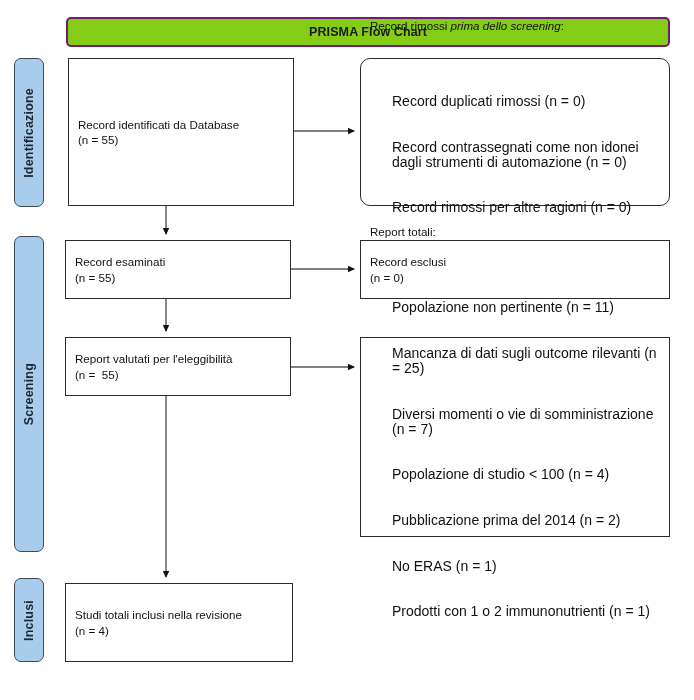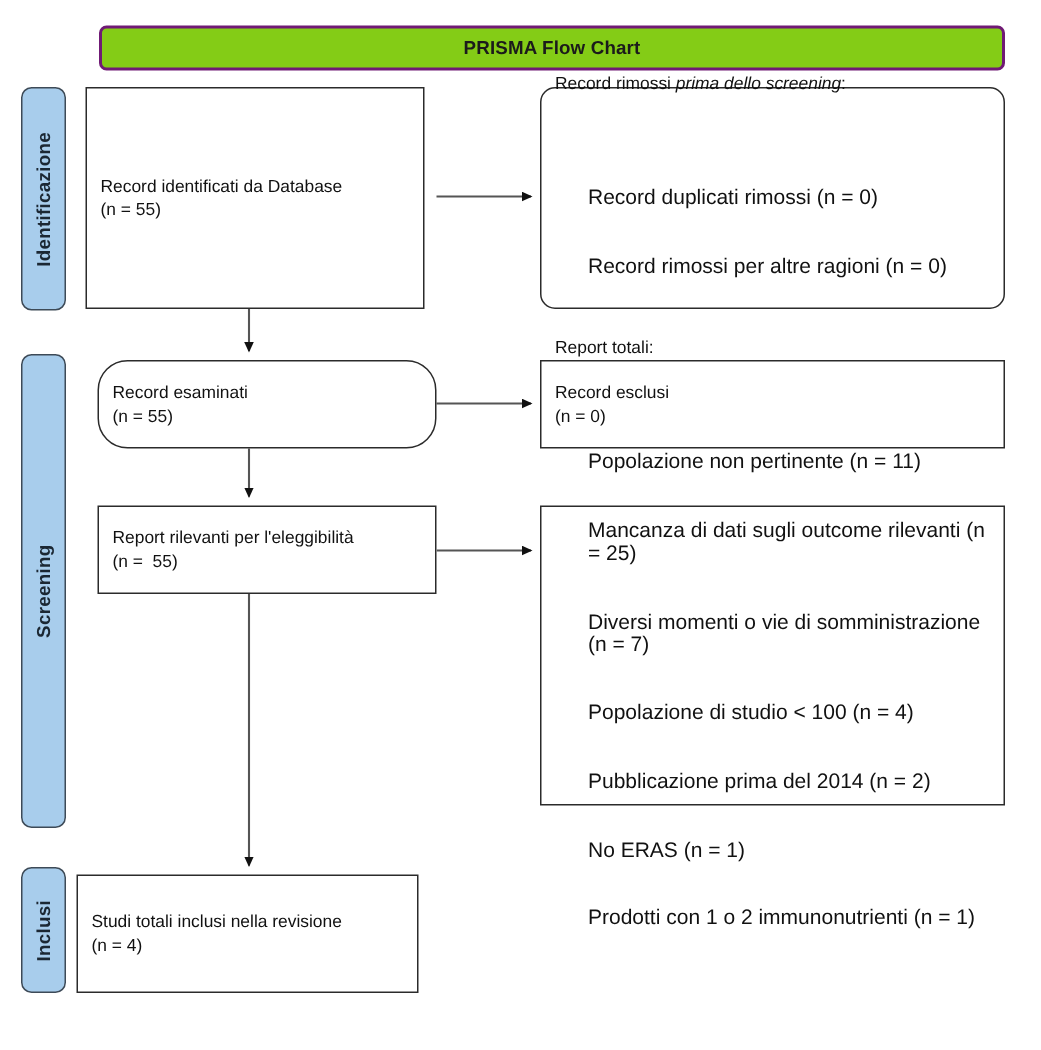--- a/index.html
+++ b/index.html
@@ -79,27 +79,27 @@
     align-items: center;
   }
   .box .box-text {
     font-size: 11.6px;
     line-height: 15.2px;
     color: #111111;
     white-space: pre-wrap;
   }
   .box .box-text .it { font-style: italic; }
 
-  #box-identified      { left: 57px;  top: 58px;  width: 226px; height: 148px; }
+  #box-identified      { left: 68px;  top: 58px;  width: 226px; height: 148px; }
   #box-removed-before  { left: 360px; top: 58px;  width: 310px; height: 148px; border-radius: 10px; }
-  #box-screened        { left: 65px;  top: 240px; width: 226px; height: 59px; border-radius: 20px;  }
+  #box-screened        { left: 65px;  top: 240px; width: 226px; height: 59px;  }
   #box-excluded-records{ left: 360px; top: 240px; width: 310px; height: 59px;  }
   #box-eligibility     { left: 65px;  top: 337px; width: 226px; height: 59px;  }
   #box-excluded-reports{ left: 360px; top: 337px; width: 310px; height: 200px; }
-  #box-included        { left: 51px;  top: 583px; width: 228px; height: 79px;  }
+  #box-included        { left: 65px;  top: 583px; width: 228px; height: 79px;  }
 
   
   .reasons-title { display: block; }
   .reasons-list {
     display: block;
     margin: 0;
     padding: 0 0 0 22px;
     list-style: none;
   }
   .reasons-list li {
@@ -159,35 +159,36 @@
 
   <div class="box" id="box-identified">
     <span class="box-text"><span>Record identificati da Database</span><br><span>(n = 55)</span></span>
   </div>
 
   <div class="box" id="box-removed-before">
     <span class="box-text">
       <span class="reasons-title"><span>Record rimossi </span><span class="it">prima dello screening</span><span>:</span></span>
       <ul class="reasons-list">
         <li>Record duplicati rimossi (n = 0)</li>
+        <li>Record contrassegnati come non idonei dagli strumenti di automazione (n = 0)</li>
         <li>Record rimossi per altre ragioni (n = 0)</li>
       </ul>
     </span>
   </div>
 
   <div class="box" id="box-screened">
     <span class="box-text"><span>Record esaminati</span><br><span>(n = 55)</span></span>
   </div>
 
   <div class="box" id="box-excluded-records">
     <span class="box-text"><span>Record esclusi</span><br><span>(n = 0)</span></span>
   </div>
 
   <div class="box" id="box-eligibility">
-    <span class="box-text"><span>Report rilevanti per l'eleggibilità</span><br><span>(n =  55)</span></span>
+    <span class="box-text"><span>Report valutati per l'eleggibilità</span><br><span>(n =  55)</span></span>
   </div>
 
   <div class="box" id="box-excluded-reports">
     <span class="box-text">
       <span class="reasons-title">Report totali:</span>
       <ul class="reasons-list">
         <li>Popolazione non pertinente (n = 11)</li>
         <li>Mancanza di dati sugli outcome rilevanti (n = 25)</li>
         <li>Diversi momenti o vie di somministrazione (n = 7)</li>
         <li>Popolazione di studio &lt; 100 (n = 4)</li>

